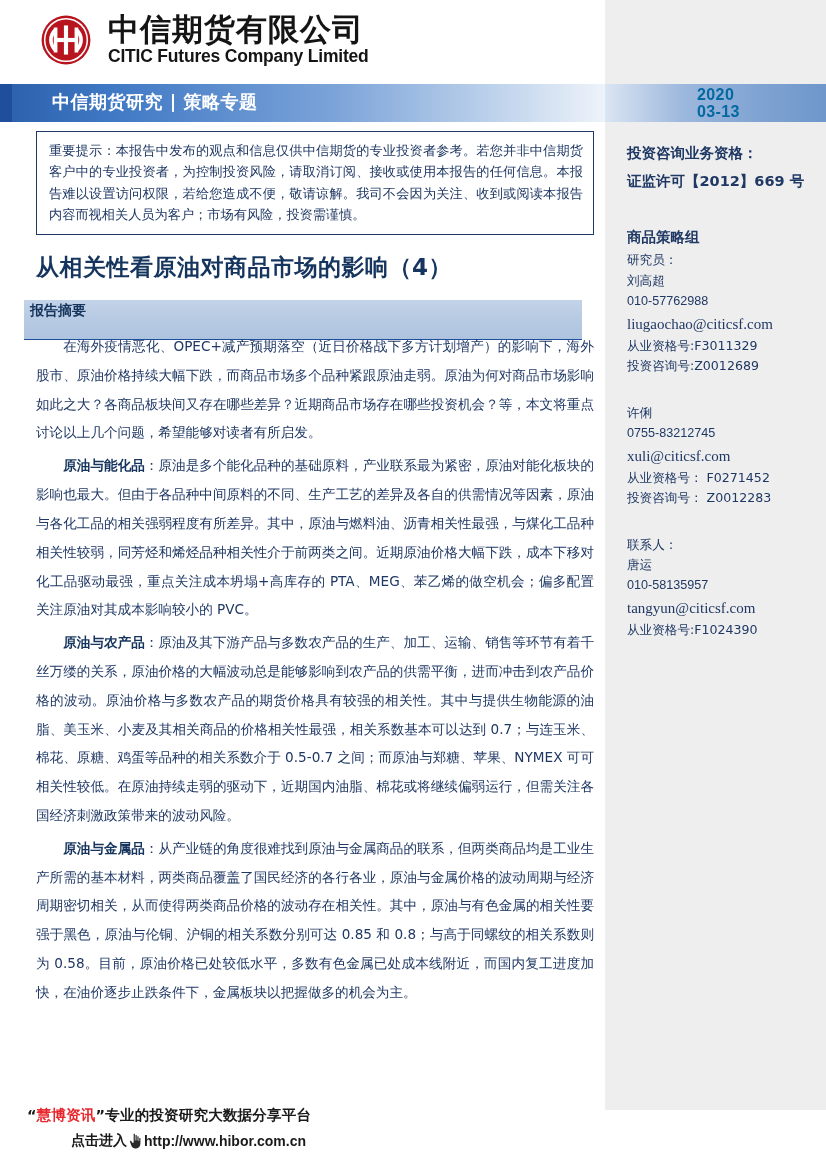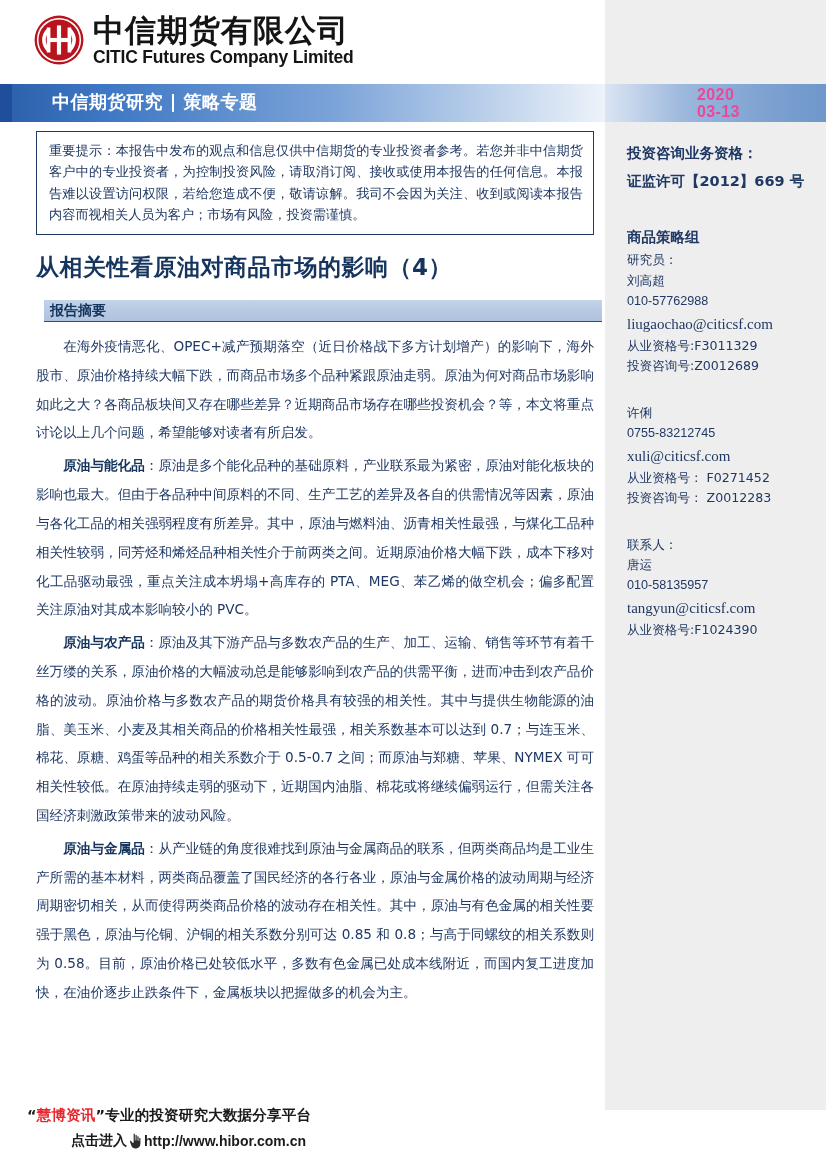--- a/index.html
+++ b/index.html
@@ -22,25 +22,25 @@
     left: 605px;
     top: 0;
     width: 221px;
     height: 1110px;
     background: #eeeeee;
   }
 
   
   .logo-block {
     position: absolute;
-    left: 33px;
+    left: 40px;
     top: 14px;
     display: flex;
-    align-items: flex-end;
-    gap: 8px;
+    align-items: center;
+    gap: 16px;
   }
   .logo-mark {
     width: 52px;
     height: 52px;
     flex: 0 0 52px;
   }
   .logo-text-wrap {
     display: flex;
     flex-direction: column;
     line-height: 1;
@@ -104,21 +104,21 @@
     letter-spacing: 0.5px;
   }
   .banner-date {
     position: absolute;
     left: 697px;
     top: 86px;
     width: 110px;
     font-family: "Liberation Sans", sans-serif;
     font-size: 16px;
     font-weight: bold;
-    color: #ec4899;
+    color: #0369a1;
     line-height: 1.08;
     letter-spacing: 0.4px;
     z-index: 3;
   }
 
   
   .notice-box {
     position: absolute;
     left: 36px;
     top: 131px;
@@ -147,24 +147,24 @@
     font-family: "DejaVu Sans", sans-serif;
     font-size: 23px;
     font-weight: bold;
     color: #16355e;
     letter-spacing: 0.5px;
   }
 
   
   .summary-bar {
     position: absolute;
-    left: 44px;
+    left: 24px;
     top: 300px;
     width: 558px;
-    height: 22px;
+    height: 40px;
     background: linear-gradient(180deg, #c3d3e8 0%, #b7cae3 50%, #aec3de 100%);
     border-bottom: 1.6px solid #1f4e9c;
     box-sizing: border-box;
   }
   .summary-bar span {
     position: absolute;
     left: 6px;
     top: 2px;
     font-family: "DejaVu Sans", sans-serif;
     font-size: 14px;

